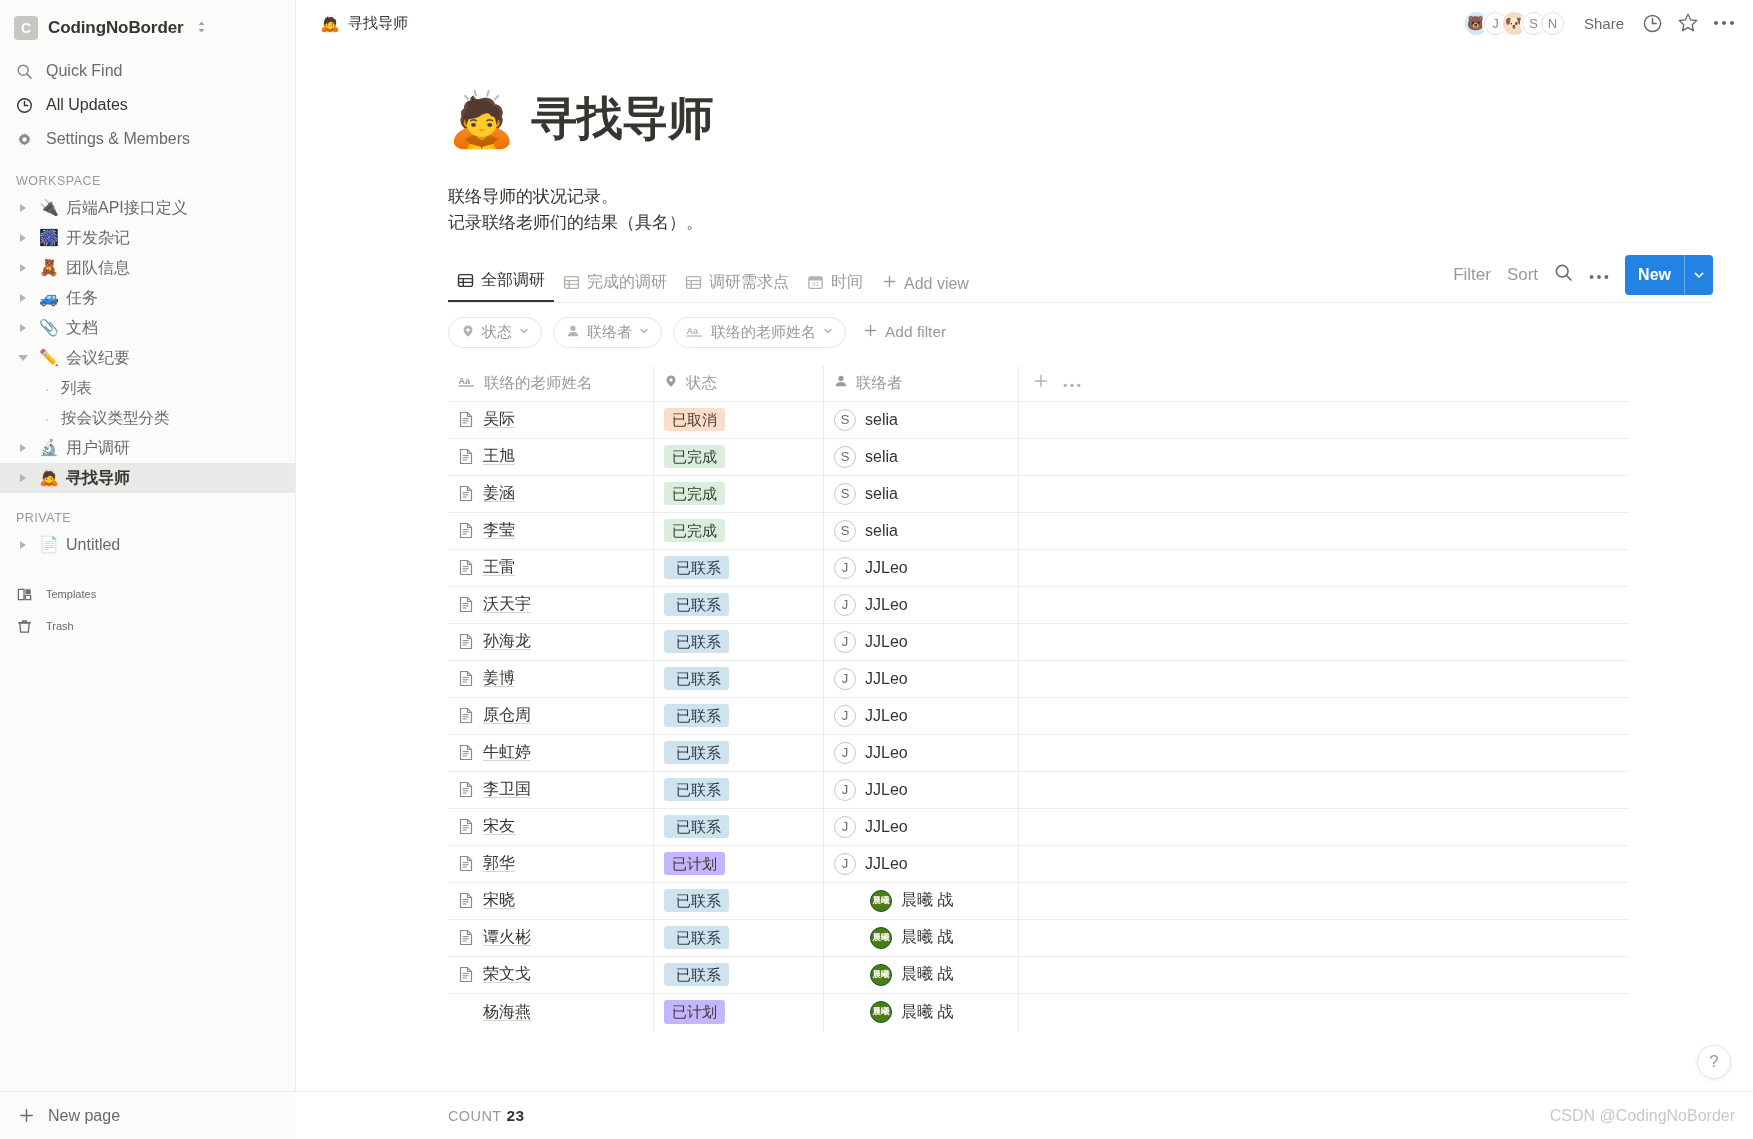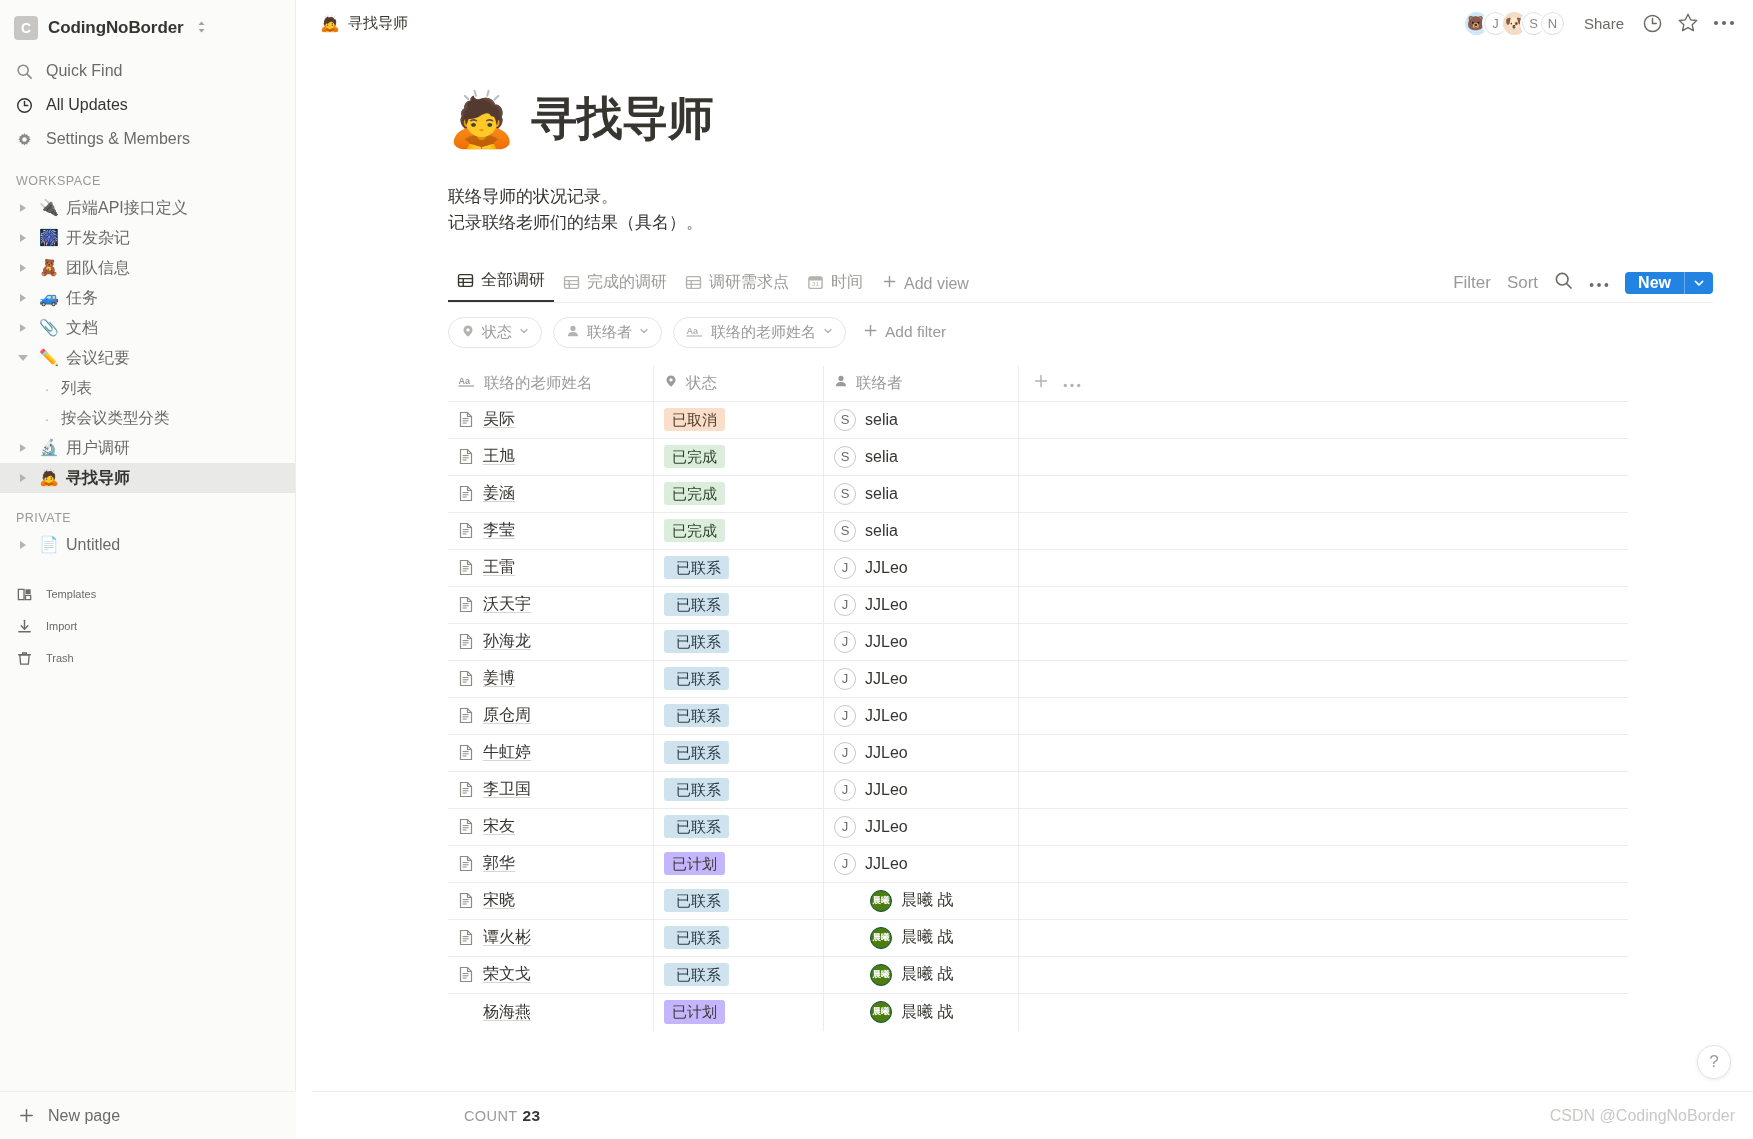--- a/index.html
+++ b/index.html
@@ -124,21 +124,21 @@
     font-size: 16px; color: #9b9a97; padding: 0 9px 9px 9px; cursor: pointer;
     white-space: nowrap;
   }
   .vtab.active { color: #37352f; font-weight: 500; border-bottom: 2px solid #37352f; }
   .vtab .vicon { display: flex; align-items: center; }
   .add-view { display: flex; align-items: flex-end; gap: 7px; font-size: 16px; color: #9b9a97; padding: 0 8px 9px 10px; cursor: pointer; }
   .tabs-right { margin-left: auto; display: flex; align-items: center; gap: 16px; padding-bottom: 7px; }
   .tr-btn { font-size: 17px; color: #9b9a97; cursor: pointer; }
   .newbtn {
     display: flex; align-items: stretch; border-radius: 4px; overflow: hidden;
-    background: #2383e2; color: #fff; cursor: pointer; height: 22px;
+    background: #2383e2; color: #fff; cursor: pointer; height: 40px;
   }
   .newbtn .lbl { padding: 0 13px; display: flex; align-items: center; font-size: 16px; font-weight: 600; }
   .newbtn .div { width: 1px; background: rgba(255,255,255,.32); }
   .newbtn .chev { padding: 0 8px; display: flex; align-items: center; }
 
   
   .filter-row { display: flex; align-items: center; gap: 11px; margin-top: 14px; }
   .chip {
     display: flex; align-items: center; gap: 7px;
     border: 1px solid #e6e5e3; border-radius: 16px;
@@ -179,21 +179,21 @@
     border: 1px solid #c9c8c4; background: #fff; flex: 0 0 22px;
   }
   .pav.green { background: #4d7c0f; color: #fff; border-color: #0d5244; font-size: 8.5px; font-weight: 600; margin-left: 36px; }
   .plus-hdr { color: #b5b3ad; font-size: 17px; cursor: pointer; }
   .dots-hdr { color: #b5b3ad; font-size: 17px; cursor: pointer; letter-spacing: 1px; }
   .lastrow { border-bottom: none; }
   .lastrow .td .pgicon { visibility: hidden; }
 
   
   .footer {
-    position: absolute; left: 16px; right: 0; bottom: 0; height: 48px;
+    position: absolute; left: 0; right: 0; bottom: 0; height: 48px;
     border-top: 1px solid #ededec; background: #fff;
     display: flex; align-items: center; padding-left: 152px;
   }
   .count { font-size: 14.5px; color: #9b9a97; letter-spacing: .4px; }
   .count b { color: #37352f; font-weight: 600; margin-left: 5px; font-size: 15.5px; }
   .watermark {
     position: absolute; right: 18px; bottom: 14px;
     font-size: 16px; color: #c9c8c4;
   }
   .helpbtn {
@@ -336,30 +336,20 @@
     <div class="sb-bottom-list">
       <div class="nav-item">
         <span class="nav-ico">
           <svg width="17" height="17" viewBox="0 0 18 18">
               <path d="M2.5 3.5h6v11h-6z" fill="none" stroke="#6b6a66" stroke-width="1.4"></path>
               <path d="M10 3.5h5.5v5H10z" fill="#6b6a66"></path>
               <path d="M10 10h5.5v4.5H10z" fill="none" stroke="#6b6a66" stroke-width="1.4"></path>
             </svg>
         </span>
         <span>Templates</span>
-      </div>
-      <div class="nav-item">
-        <span class="nav-ico">
-          <svg width="17" height="17" viewBox="0 0 18 18">
-              <path d="M9 2.5v9" stroke="#6b6a66" stroke-width="1.5" stroke-linecap="round"></path>
-              <path d="M5.5 8.3 9 11.8 12.5 8.3" fill="none" stroke="#6b6a66" stroke-width="1.5" stroke-linecap="round" stroke-linejoin="round"></path>
-              <path d="M3 14.5h12" stroke="#6b6a66" stroke-width="1.5" stroke-linecap="round"></path>
-            </svg>
-        </span>
-        <span>Import</span>
       </div>
       <div class="nav-item">
         <span class="nav-ico">
           <svg width="17" height="17" viewBox="0 0 18 18">
               <path d="M4 5h10l-.9 10H4.9z" fill="none" stroke="#6b6a66" stroke-width="1.4"></path>
               <path d="M2.8 5h12.4" stroke="#6b6a66" stroke-width="1.4" stroke-linecap="round"></path>
               <path d="M7 5V3.2h4V5" fill="none" stroke="#6b6a66" stroke-width="1.4"></path>
             </svg>
         </span>
         <span>Trash</span>

